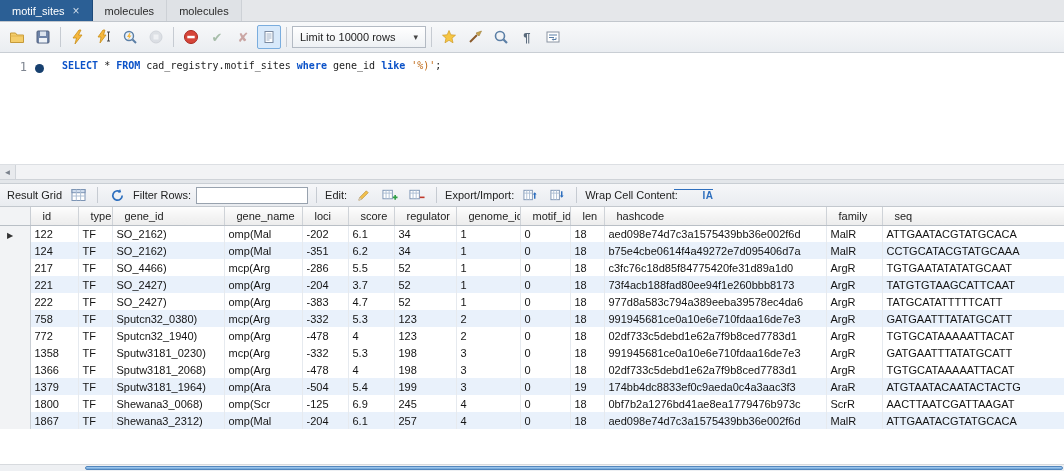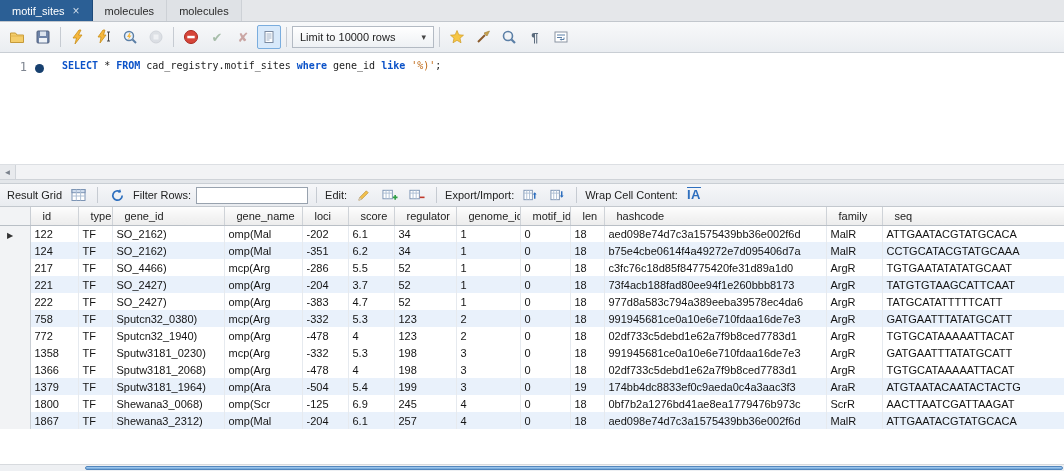--- a/index.html
+++ b/index.html
@@ -17,21 +17,21 @@
   .toolbar { height:31px; background:linear-gradient(#f8f9fa,#eaedf1); border-bottom:1px solid #c9ced4; display:flex; align-items:center; padding:0 5px; gap:2px; flex:none; }
   .tbtn { border:1px solid transparent; background:transparent; width:24px; height:24px; display:flex; align-items:center; justify-content:center; padding:0; }
   .tbtn.sm { width:22px; height:20px; }
   .tbtn.disabled { opacity:.45; }
   .tbtn.toggled { background:#d8e9fa; border:1px solid #7aadde; border-radius:2px; }
   .sep { width:1px; height:20px; background:#c6cbd2; margin:0 3px; flex:none; }
   .glyph { font-size:13px; line-height:1; }
   .check { color:#4e7d4e; }
   .cross { color:#9c4a42; }
   .pilcrow { color:#5b6b7d; font-weight:bold; }
-  .limit-dd { display:flex; align-items:center; justify-content:flex-start; min-width:132px; height:22px; padding:0 7px; border:1px solid #b3bac3; background:linear-gradient(#ffffff,#eef1f4); font-size:11px; color:#222; gap:26px; }
+  .limit-dd { display:flex; align-items:center; justify-content:flex-start; min-width:132px; height:22px; padding:0 7px; border:1px solid #b3bac3; background:linear-gradient(#ffffff,#eef1f4); font-size:11px; color:#222; gap:18px; }
   .caret { font-size:9px; color:#444; }
 
   
   .editor { height:111px; display:flex; background:#fff; flex:none; }
   .gutter { width:52px; display:flex; justify-content:flex-end; align-items:flex-start; padding-top:7px; flex:none; }
   .lnum { font-family:"DejaVu Sans Mono",monospace; font-size:12px; color:#7e8590; }
   .stmt-dot { width:9px; height:9px; border-radius:50%; background:#17406f; margin:4px 8px 0 8px; flex:none; }
   .code { flex:1; padding:7px 0 0 10px; font-family:"DejaVu Sans Mono",monospace; font-size:10px; white-space:pre; }
   .sql-kw { color:var(--keyword); font-weight:bold; }
   .sql-plain { color:#1c1c1c; }
@@ -39,21 +39,21 @@
   .editor-hscroll { height:15px; background:#f2f3f5; border-top:1px solid #dcdfe3; display:flex; align-items:center; flex:none; }
   .scroll-left-btn { width:16px; height:14px; background:#e8eaed; border-right:1px solid #d0d4d9; color:#7a828c; font-size:8px; display:flex; align-items:center; justify-content:center; flex:none; }
   .scroll-track { flex:1; height:100%; }
   .splitter { height:4px; background:#e3e6ea; border-top:1px solid #cfd3d8; flex:none; }
 
   
   .rtoolbar { height:24px; background:linear-gradient(#f6f7f9,#e9ecf0); border-top:1px solid #c9ced4; border-bottom:1px solid #c3c8ce; display:flex; align-items:center; padding:0 7px; gap:5px; font-size:11px; color:#333; flex:none; }
   .rtoolbar .sep { height:16px; }
   .rlabel { color:#222; white-space:nowrap; }
   .filter-input { width:112px; height:17px; border:1px solid #98a2ae; font-size:11px; padding:0 3px; font-family:"Liberation Sans",sans-serif; }
-  .wrapglyph { color:#2e6fbe; font-weight:bold; font-size:13px; border-top:1px solid #2e6fbe; line-height:1.15; letter-spacing:.5px; }
+  .wrapglyph { color:#2e6fbe; font-weight:bold; font-size:10px; border-top:1px solid #2e6fbe; line-height:1.15; letter-spacing:.5px;padding-left:28px; }
 
   
   .grid-area { flex:1; position:relative; background:#fff; overflow:hidden; }
   table.grid { border-collapse:collapse; table-layout:fixed; width:1064px; font-size:11px; }
   .grid th { height:18px; background:linear-gradient(#fdfdfd,#ececec); border-right:1px solid #cfd3d8; border-bottom:1px solid #b9bfc6; font-weight:normal; text-align:left; padding:0 12px; color:#222; overflow:hidden; white-space:nowrap; }
   .grid td { height:17px; padding:0 4px; border-right:1px solid #e6eaef; white-space:nowrap; overflow:hidden; color:#141414; background:#fff; }
   .grid tr.alt td { background:var(--alt_row); }
   .grid td.selcol, .grid th.selcol { background:#f2f3f5; border-right:1px solid #c9ced4; }
   .grid tr.alt td.selcol { background:#f2f3f5; }
   .rowptr { font-size:8px; color:#333; padding-left:3px; }

